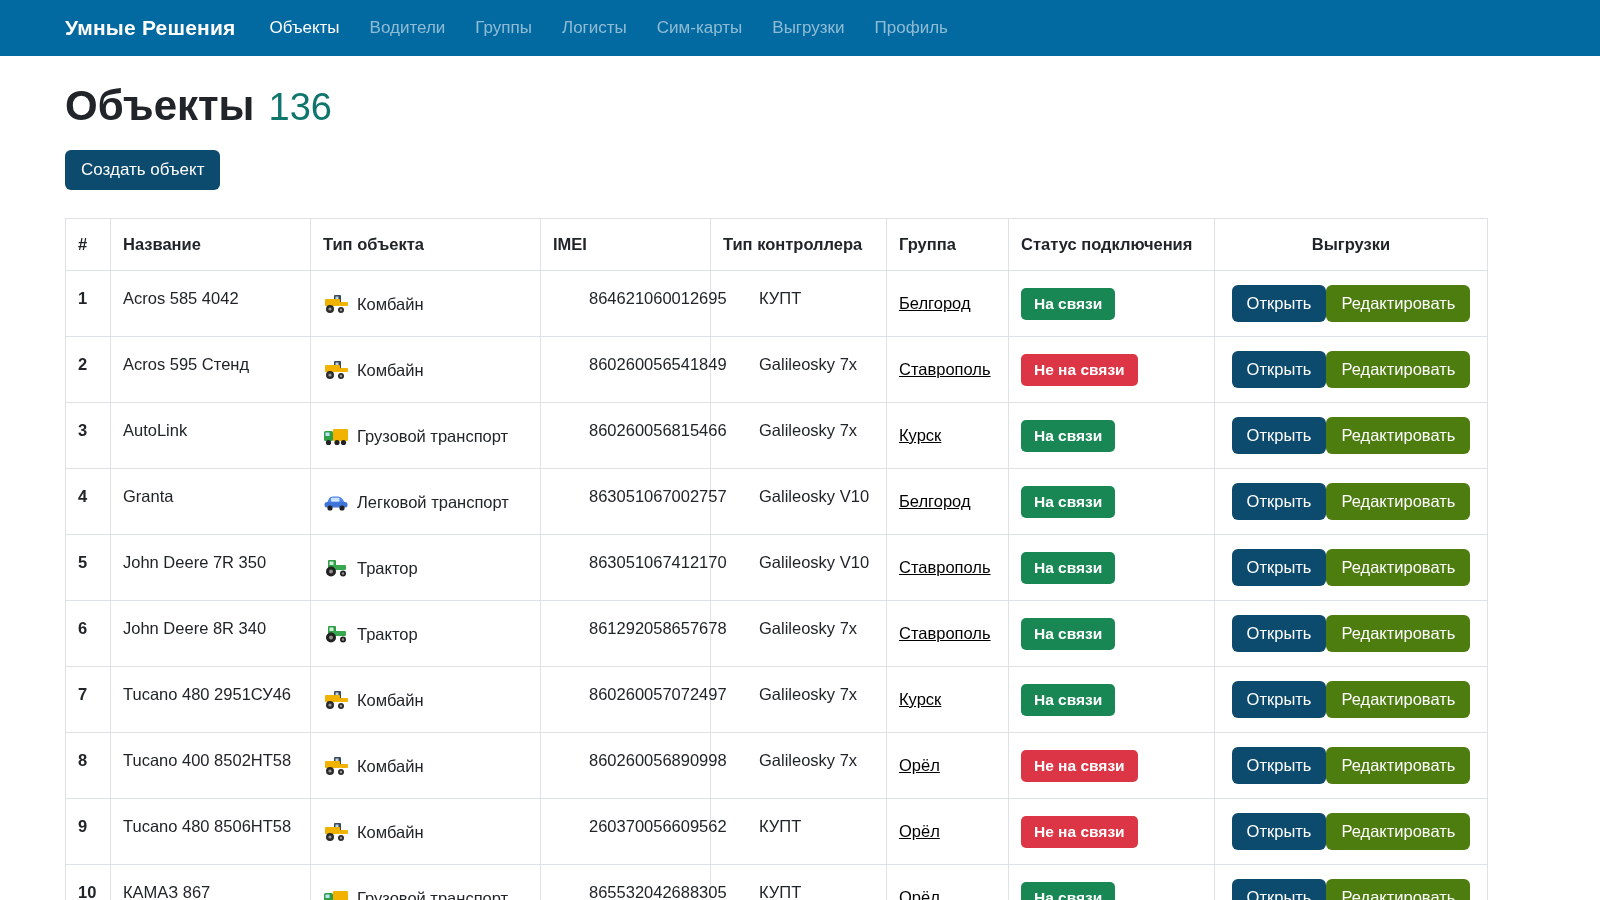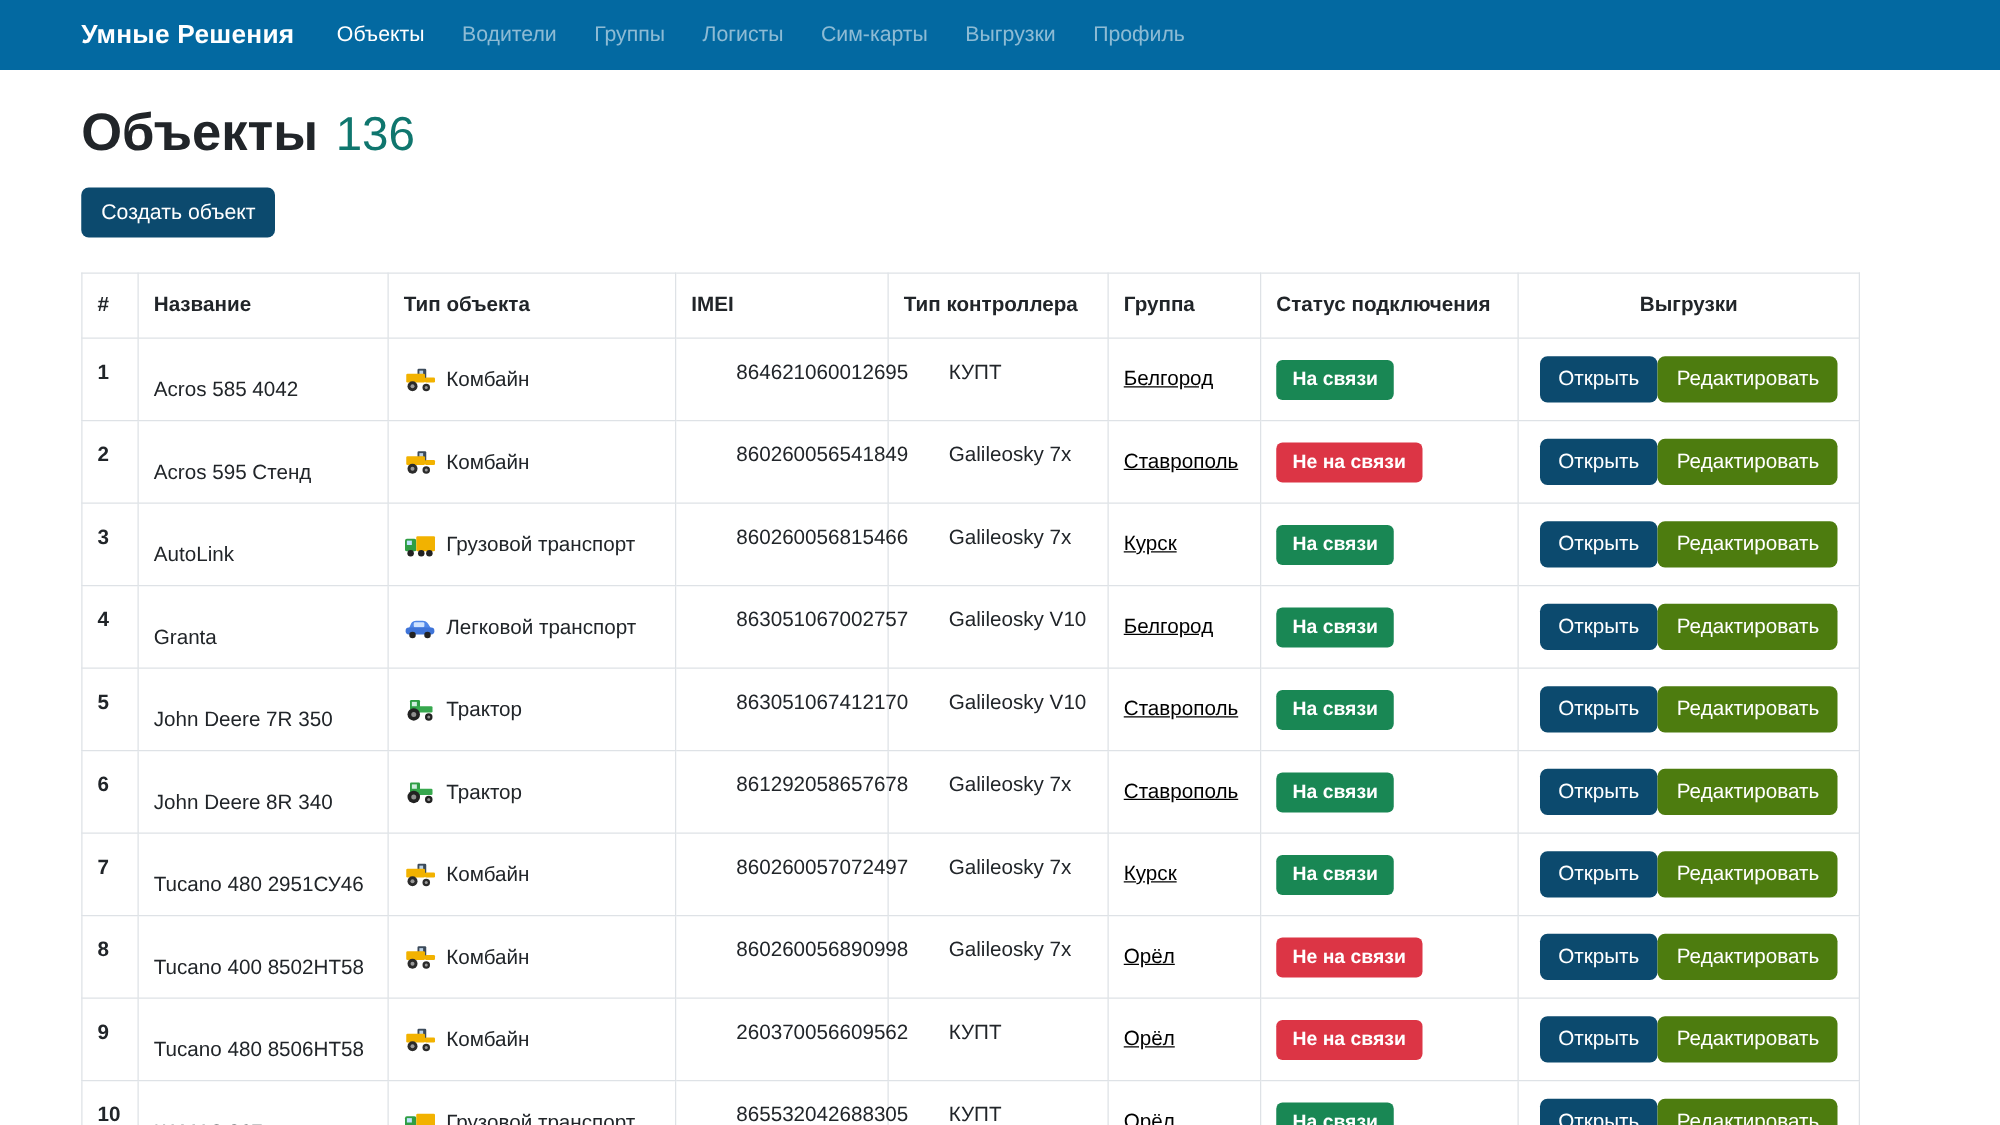--- a/index.html
+++ b/index.html
@@ -29,21 +29,21 @@
   col.c-num { width: 45px; }
   col.c-name { width: 200px; }
   col.c-type { width: 230px; }
   col.c-imei { width: 170px; }
   col.c-ctrl { width: 176px; }
   col.c-group { width: 122px; }
   col.c-status { width: 206px; }
   col.c-actions { width: 273px; }
   th.center { text-align: center; }
   td.num { font-weight: 700; vertical-align: top; padding-top: 18px; }
-  td.name { vertical-align: top; padding-top: 32px; }
+  td.name { vertical-align: top; padding-top: 18px; }
   td.imei, td.ctrl { vertical-align: top; padding-top: 18px; padding-left: 48px; }
   .type-cell { display: flex; align-items: flex-end; gap: 8px; }
   .type-icon { display: inline-flex; width: 26px; height: 20px; flex: 0 0 auto; }
   td.group a { color: #000000; text-decoration: underline; cursor: pointer; }
   .badge { display: inline-block; color: #fff; font-weight: 700; font-size: 15.5px; padding: 7px 13px; border-radius: 5px; }
   .actions-cell { text-align: center; white-space: nowrap; }
   .actions-cell .btn { font-size: 16.5px; padding: 9px 15px; margin: 0 0; }
   td { height: 64px; }
 </style>
 </head>

